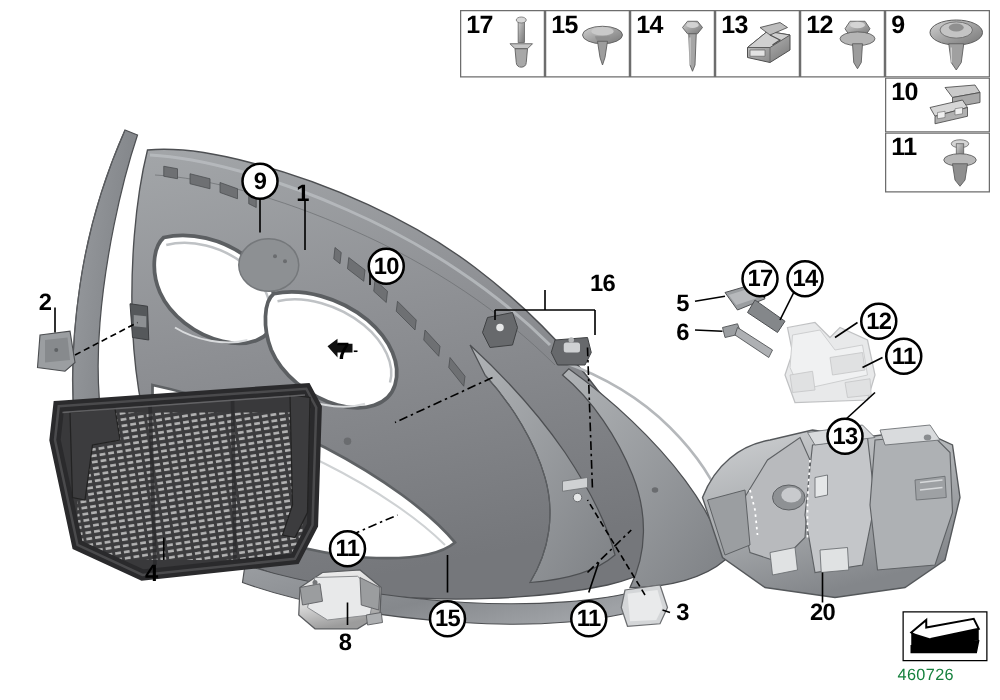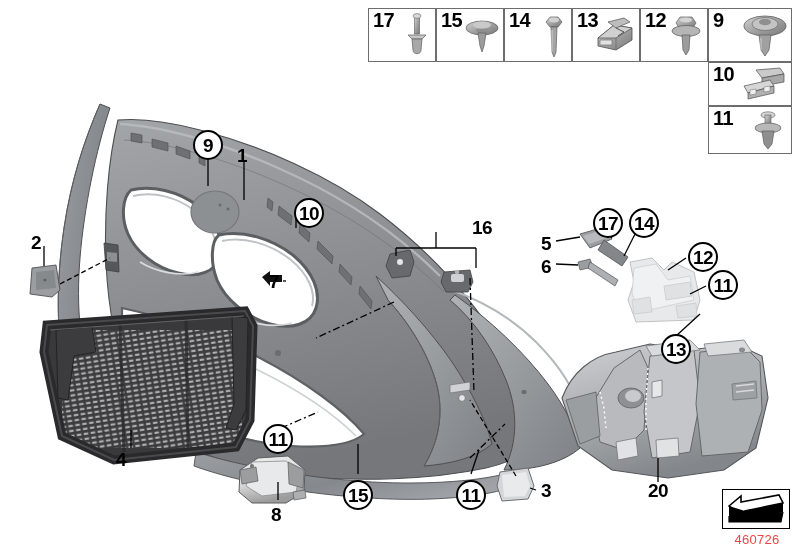--- a/index.html
+++ b/index.html
@@ -36,21 +36,21 @@
     letter-spacing:-0.5px;
   }
 
   
   .pnbox{
     position:absolute;left:722px;top:489px;width:68px;height:40px;
     border:1.5px solid #000;background:#fff;box-sizing:border-box;
   }
   .pnlabel{
     position:absolute;left:718px;top:532px;width:78px;
-    text-align:center;font-size:13px;color:#ef4444;letter-spacing:0.3px;
+    font-size:13px;color:#15803d;letter-spacing:0.3px;
   }
 </style>
 </head>
 <body>
 
 <div id="stage">
 
   <svg class="layer" viewBox="0 0 800 560">
     <defs>
       <linearGradient id="gBody" x1="0" y1="0" x2="0.25" y2="1">

